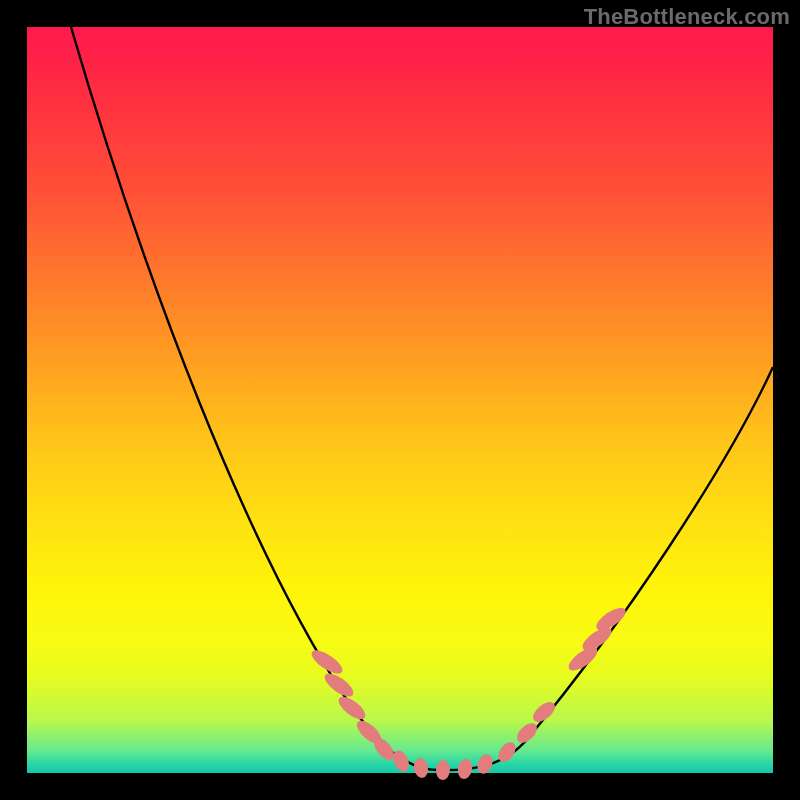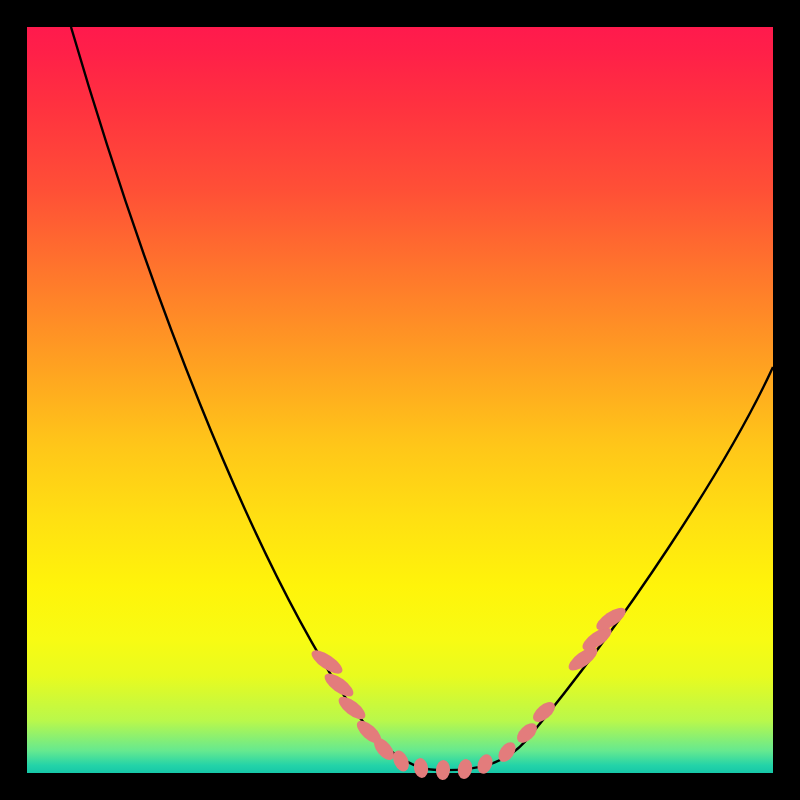--- a/index.html
+++ b/index.html
@@ -79,13 +79,14 @@
           <ellipse cx="458" cy="737" rx="7" ry="10" fill="#e37c7c" transform="rotate(22 458 737)"></ellipse>
           <ellipse cx="480" cy="725" rx="7" ry="11" fill="#e37c7c" transform="rotate(36 480 725)"></ellipse>
           <ellipse cx="500" cy="706" rx="7" ry="12" fill="#e37c7c" transform="rotate(46 500 706)"></ellipse>
           <ellipse cx="517" cy="685" rx="7" ry="13" fill="#e37c7c" transform="rotate(50 517 685)"></ellipse>
           <ellipse cx="556" cy="632" rx="7" ry="17" fill="#e37c7c" transform="rotate(54 556 632)"></ellipse>
           <ellipse cx="570" cy="612" rx="7" ry="17" fill="#e37c7c" transform="rotate(55 570 612)"></ellipse>
           <ellipse cx="584" cy="592" rx="7" ry="17" fill="#e37c7c" transform="rotate(56 584 592)"></ellipse>
         </g>
     </svg>
   </div>
+  <div class="watermark">TheBottleneck.com</div>
 </div>
 
 </body></html>

